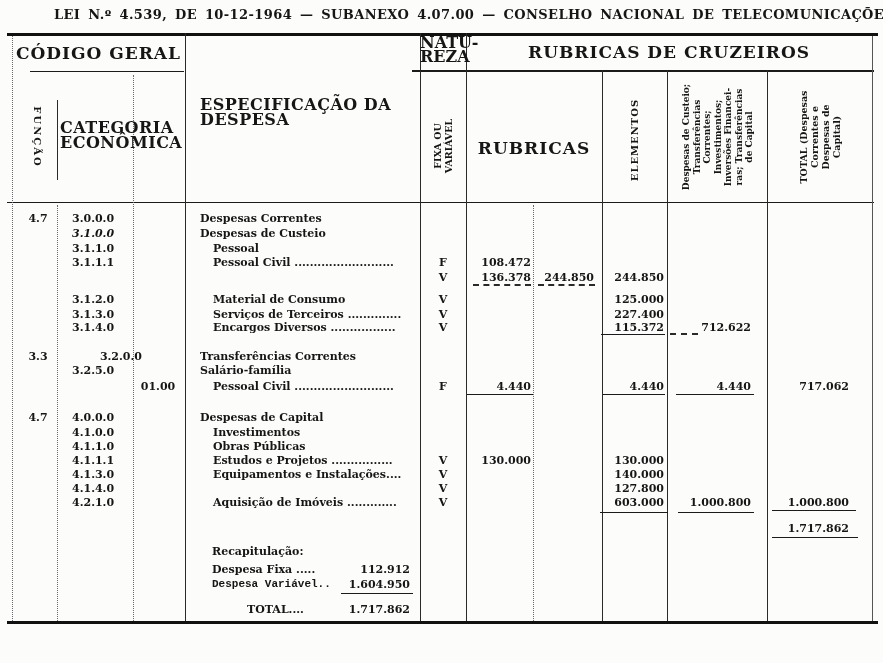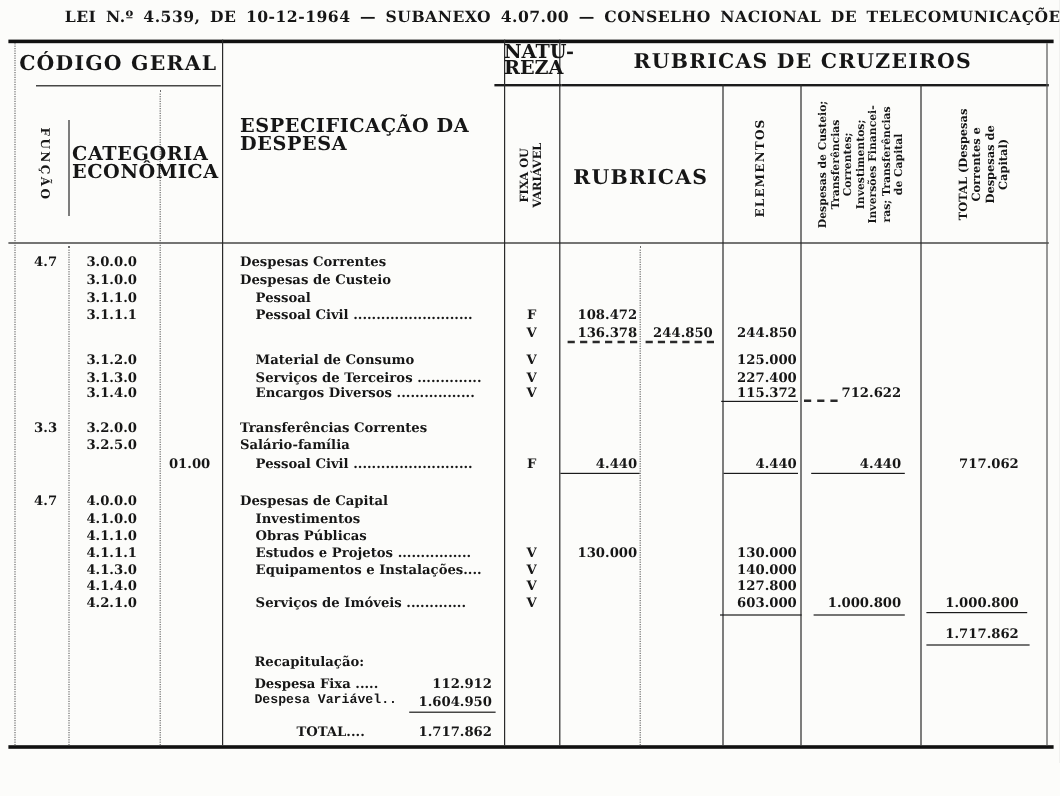--- a/index.html
+++ b/index.html
@@ -98,21 +98,21 @@
     <div>Capital)</div>
   </div>
 
   <div id="rows-host">
       <div class="row" style="top: 212px;">
         <span class="cell" style="left: 18px; width: 40px; text-align: center;">4.7</span>
         <span class="cell" style="left: 72px; width: 70px; text-align: left;">3.0.0.0</span>
         <span class="cell" style="left: 200px; width: 220px; text-align: left;">Despesas Correntes</span>
       </div>
       <div class="row" style="top: 227px;">
-        <span class="cell" style="left: 72px; width: 70px; text-align: left;">3.1.0.0</span>
+        <span class="cell" style="left: 72px; width: 70px; text-align: left; font-style: italic;">3.1.0.0</span>
         <span class="cell" style="left: 200px; width: 220px; text-align: left;">Despesas de Custeio</span>
       </div>
       <div class="row" style="top: 242px;">
         <span class="cell" style="left: 72px; width: 70px; text-align: left;">3.1.1.0</span>
         <span class="cell" style="left: 213px; width: 220px; text-align: left;">Pessoal</span>
       </div>
       <div class="row" style="top: 256px;">
         <span class="cell" style="left: 72px; width: 70px; text-align: left;">3.1.1.1</span>
         <span class="cell" style="left: 213px; width: 220px; text-align: left;">Pessoal Civil ..........................</span>
         <span class="cell" style="left: 421px; width: 44px; text-align: center;">F</span>
@@ -138,21 +138,21 @@
       </div>
       <div class="row" style="top: 321px;">
         <span class="cell" style="left: 72px; width: 70px; text-align: left;">3.1.4.0</span>
         <span class="cell" style="left: 213px; width: 220px; text-align: left;">Encargos Diversos .................</span>
         <span class="cell" style="left: 421px; width: 44px; text-align: center;">V</span>
         <span class="cell" style="left: 574px; width: 90px; text-align: right;">115.372</span>
         <span class="cell" style="left: 661px; width: 90px; text-align: right;">712.622</span>
       </div>
       <div class="row" style="top: 350px;">
         <span class="cell" style="left: 18px; width: 40px; text-align: center;">3.3</span>
-        <span class="cell" style="left: 72px; width: 70px; text-align: left;">3.2.0.0</span>
+        <span class="cell" style="left: 72px; width: 70px; text-align: right;">3.2.0.0</span>
         <span class="cell" style="left: 200px; width: 220px; text-align: left;">Transferências Correntes</span>
       </div>
       <div class="row" style="top: 364px;">
         <span class="cell" style="left: 72px; width: 70px; text-align: left;">3.2.5.0</span>
         <span class="cell" style="left: 200px; width: 220px; text-align: left;">Salário-família</span>
       </div>
       <div class="row" style="top: 380px;">
         <span class="cell" style="left: 136px; width: 44px; text-align: center;">01.00</span>
         <span class="cell" style="left: 213px; width: 220px; text-align: left;">Pessoal Civil ..........................</span>
         <span class="cell" style="left: 421px; width: 44px; text-align: center;">F</span>
@@ -187,21 +187,21 @@
         <span class="cell" style="left: 421px; width: 44px; text-align: center;">V</span>
         <span class="cell" style="left: 574px; width: 90px; text-align: right;">140.000</span>
       </div>
       <div class="row" style="top: 482px;">
         <span class="cell" style="left: 72px; width: 70px; text-align: left;">4.1.4.0</span>
         <span class="cell" style="left: 421px; width: 44px; text-align: center;">V</span>
         <span class="cell" style="left: 574px; width: 90px; text-align: right;">127.800</span>
       </div>
       <div class="row" style="top: 496px;">
         <span class="cell" style="left: 72px; width: 70px; text-align: left;">4.2.1.0</span>
-        <span class="cell" style="left: 213px; width: 220px; text-align: left;">Serviços de Imóveis .............</span>
+        <span class="cell" style="left: 213px; width: 220px; text-align: left;">Aquisição de Imóveis .............</span>
         <span class="cell" style="left: 421px; width: 44px; text-align: center;">V</span>
         <span class="cell" style="left: 574px; width: 90px; text-align: right;">603.000</span>
         <span class="cell" style="left: 661px; width: 90px; text-align: right;">1.000.800</span>
         <span class="cell" style="left: 759px; width: 90px; text-align: right;">1.000.800</span>
       </div>
       <div class="row" style="top: 522px;">
         <span class="cell" style="left: 759px; width: 90px; text-align: right;">1.717.862</span>
       </div>
     </div>
 

